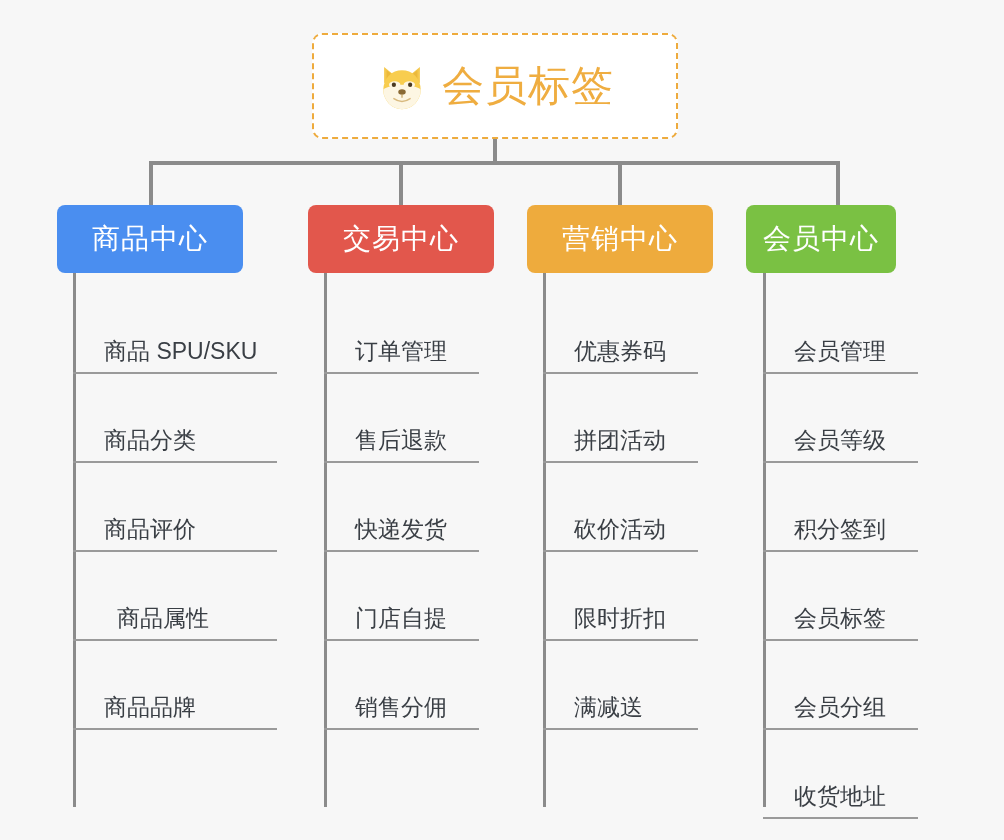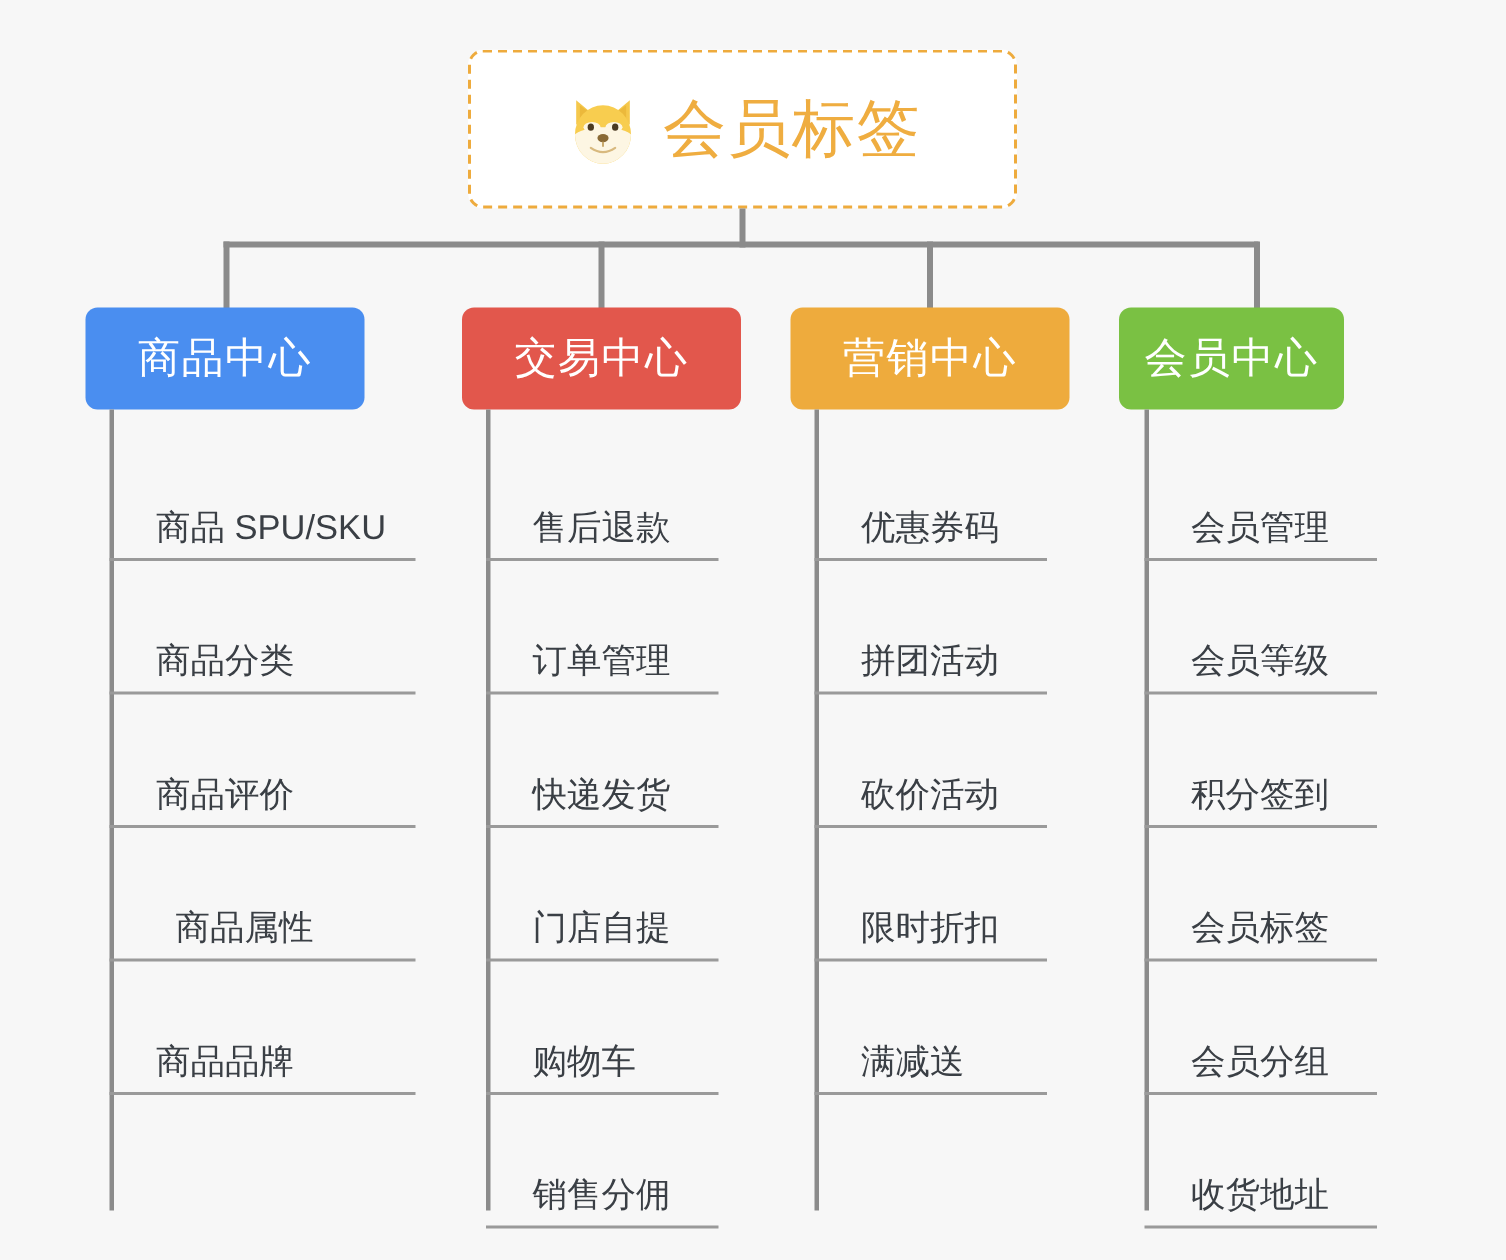--- a/index.html
+++ b/index.html
@@ -192,37 +192,33 @@
           </div>
         </div>
       </div>
       <div class="category-col" style="left: 308px; width: 186px;">
         <div class="category-header" style="background: rgb(226, 87, 76); width: 186px;">
           <span>交易中心</span>
         </div>
         <div class="leaf-list">
           <div class="leaf-trunk" style="left: 16px; height: 534px;"></div>
           <div class="leaf-item">
+            <div class="leaf-label" style="left: 47px;">订单管理</div>
+            <div class="leaf-underline" style="left: 16px; width: 155px;"></div>
+          </div>
+          <div class="leaf-item">
             <div class="leaf-label" style="left: 47px;">售后退款</div>
             <div class="leaf-underline" style="left: 16px; width: 155px;"></div>
           </div>
           <div class="leaf-item">
-            <div class="leaf-label" style="left: 47px;">订单管理</div>
-            <div class="leaf-underline" style="left: 16px; width: 155px;"></div>
-          </div>
-          <div class="leaf-item">
             <div class="leaf-label" style="left: 47px;">快递发货</div>
             <div class="leaf-underline" style="left: 16px; width: 155px;"></div>
           </div>
           <div class="leaf-item">
             <div class="leaf-label" style="left: 47px;">门店自提</div>
-            <div class="leaf-underline" style="left: 16px; width: 155px;"></div>
-          </div>
-          <div class="leaf-item">
-            <div class="leaf-label" style="left: 47px;">购物车</div>
             <div class="leaf-underline" style="left: 16px; width: 155px;"></div>
           </div>
           <div class="leaf-item">
             <div class="leaf-label" style="left: 47px;">销售分佣</div>
             <div class="leaf-underline" style="left: 16px; width: 155px;"></div>
           </div>
         </div>
       </div>
       <div class="category-col" style="left: 527px; width: 186px;">
         <div class="category-header" style="background: rgb(238, 171, 61); width: 186px;">

